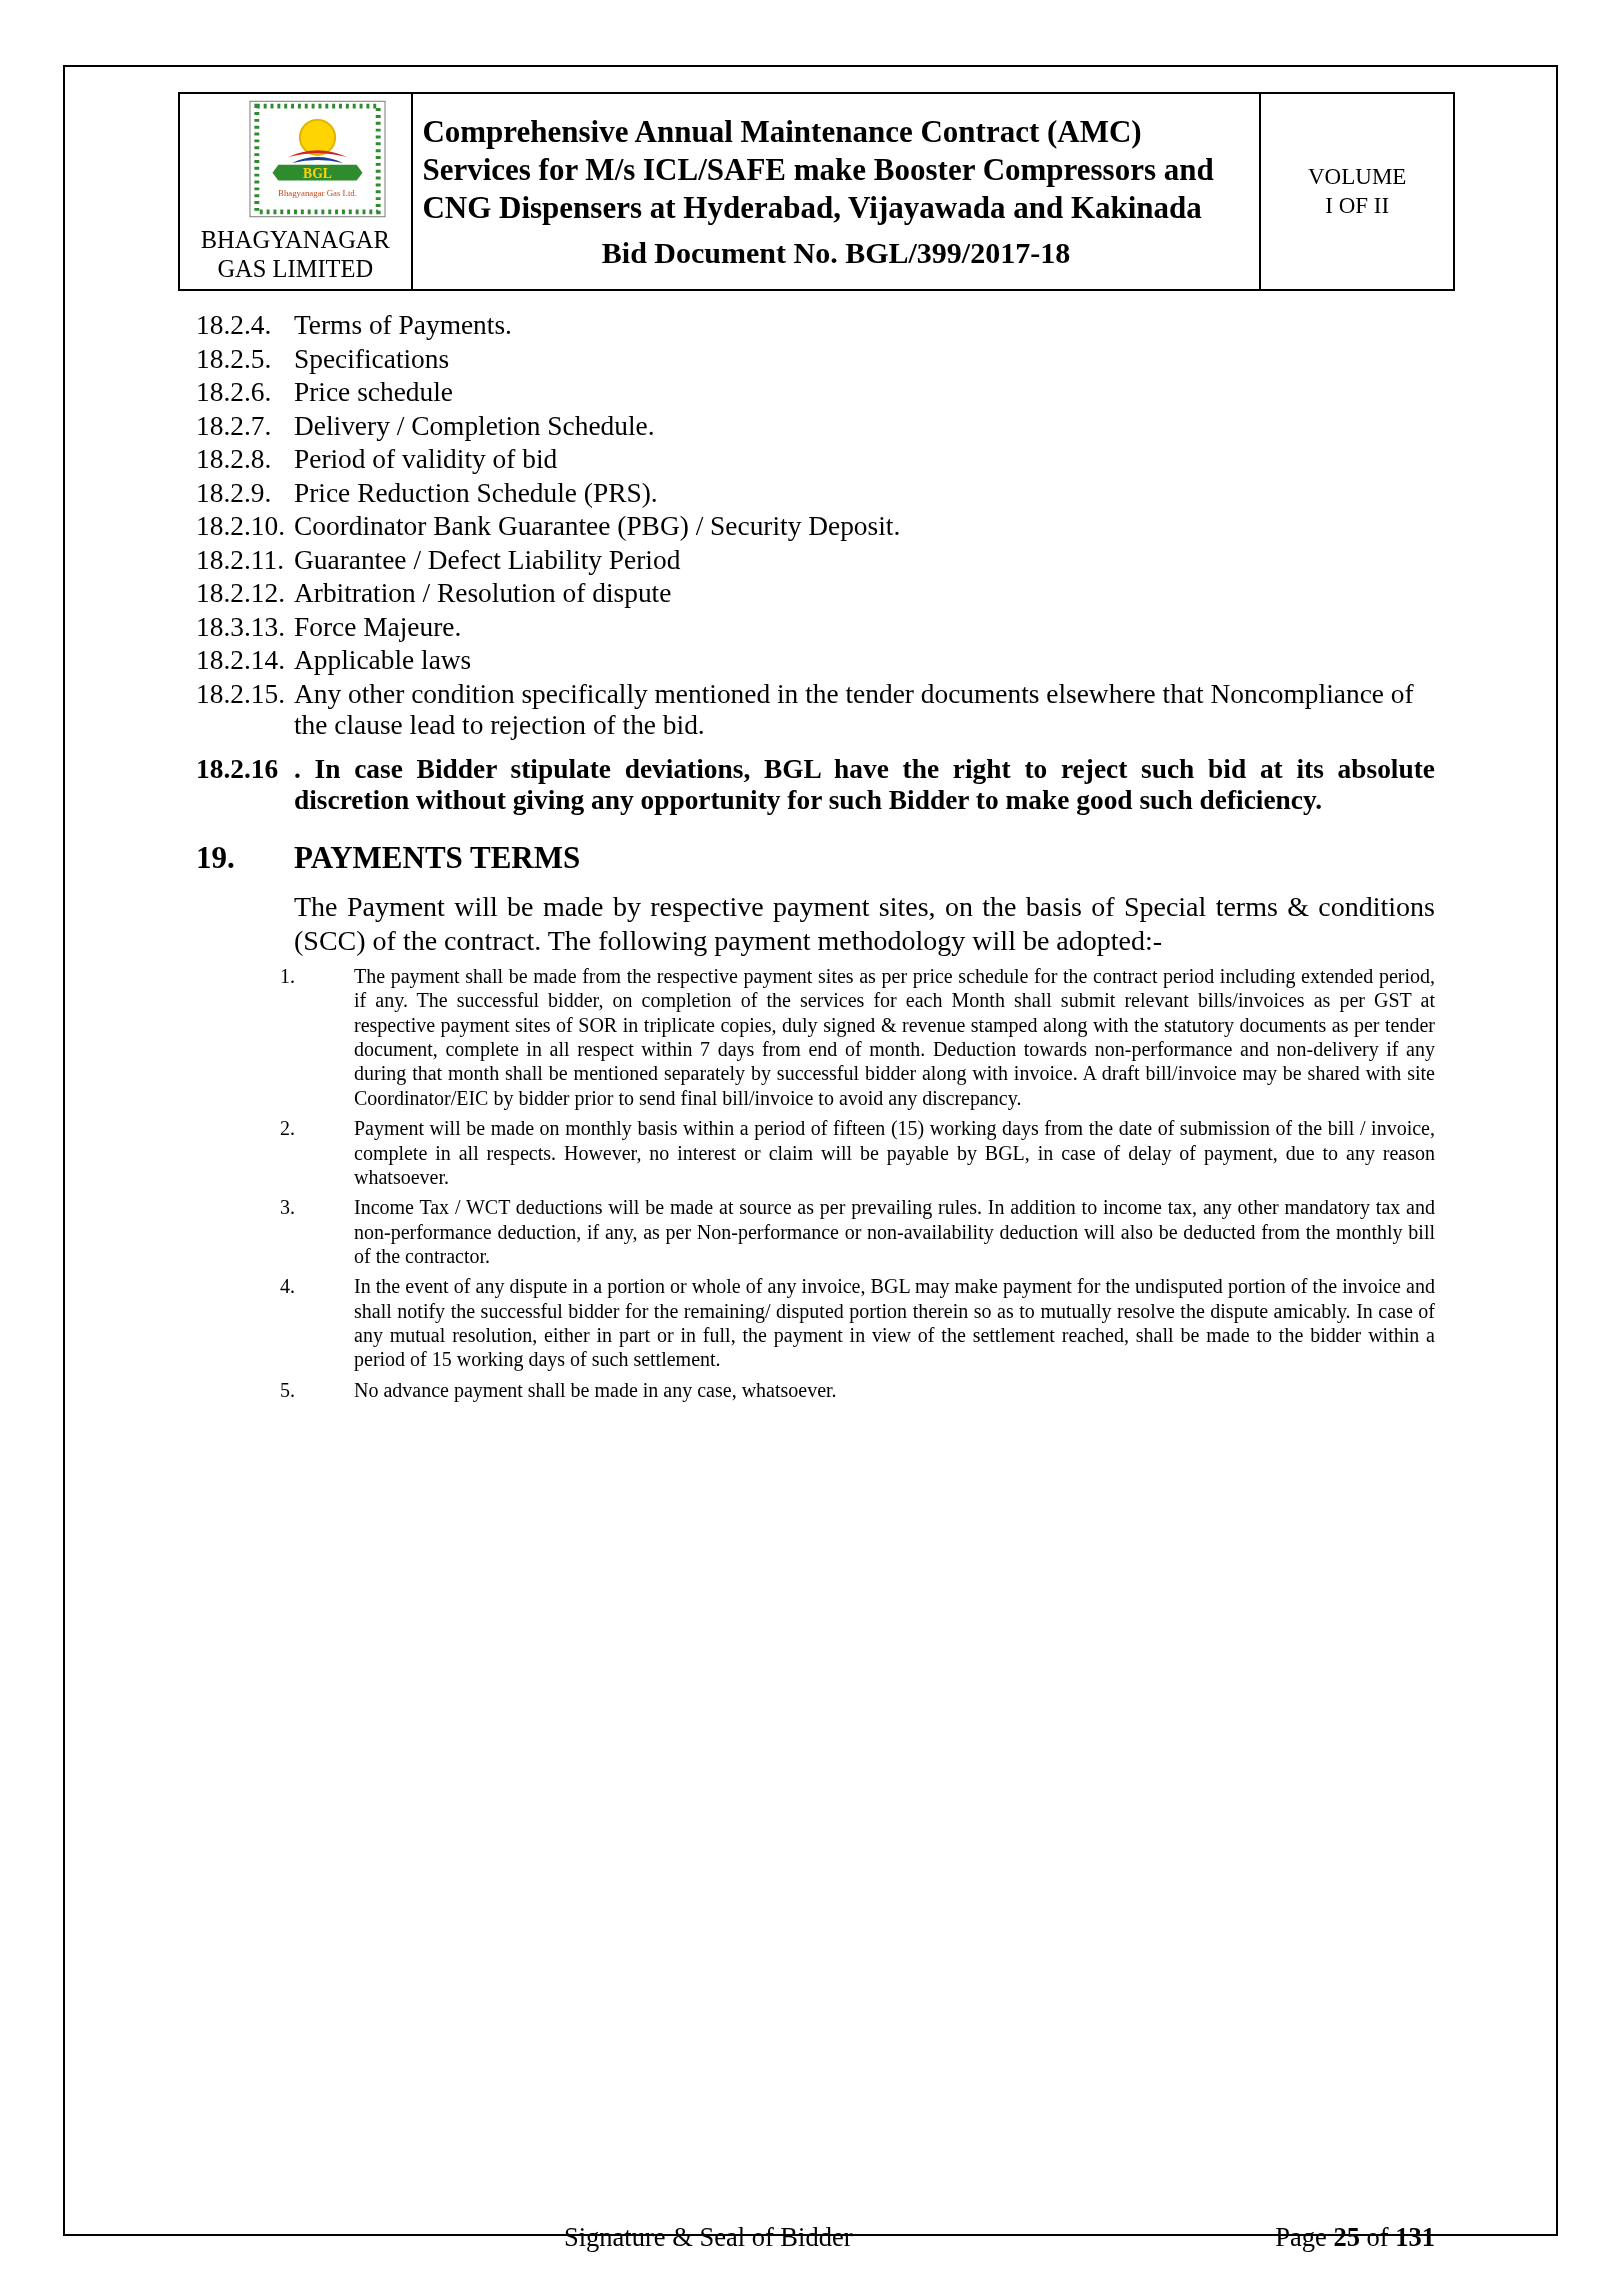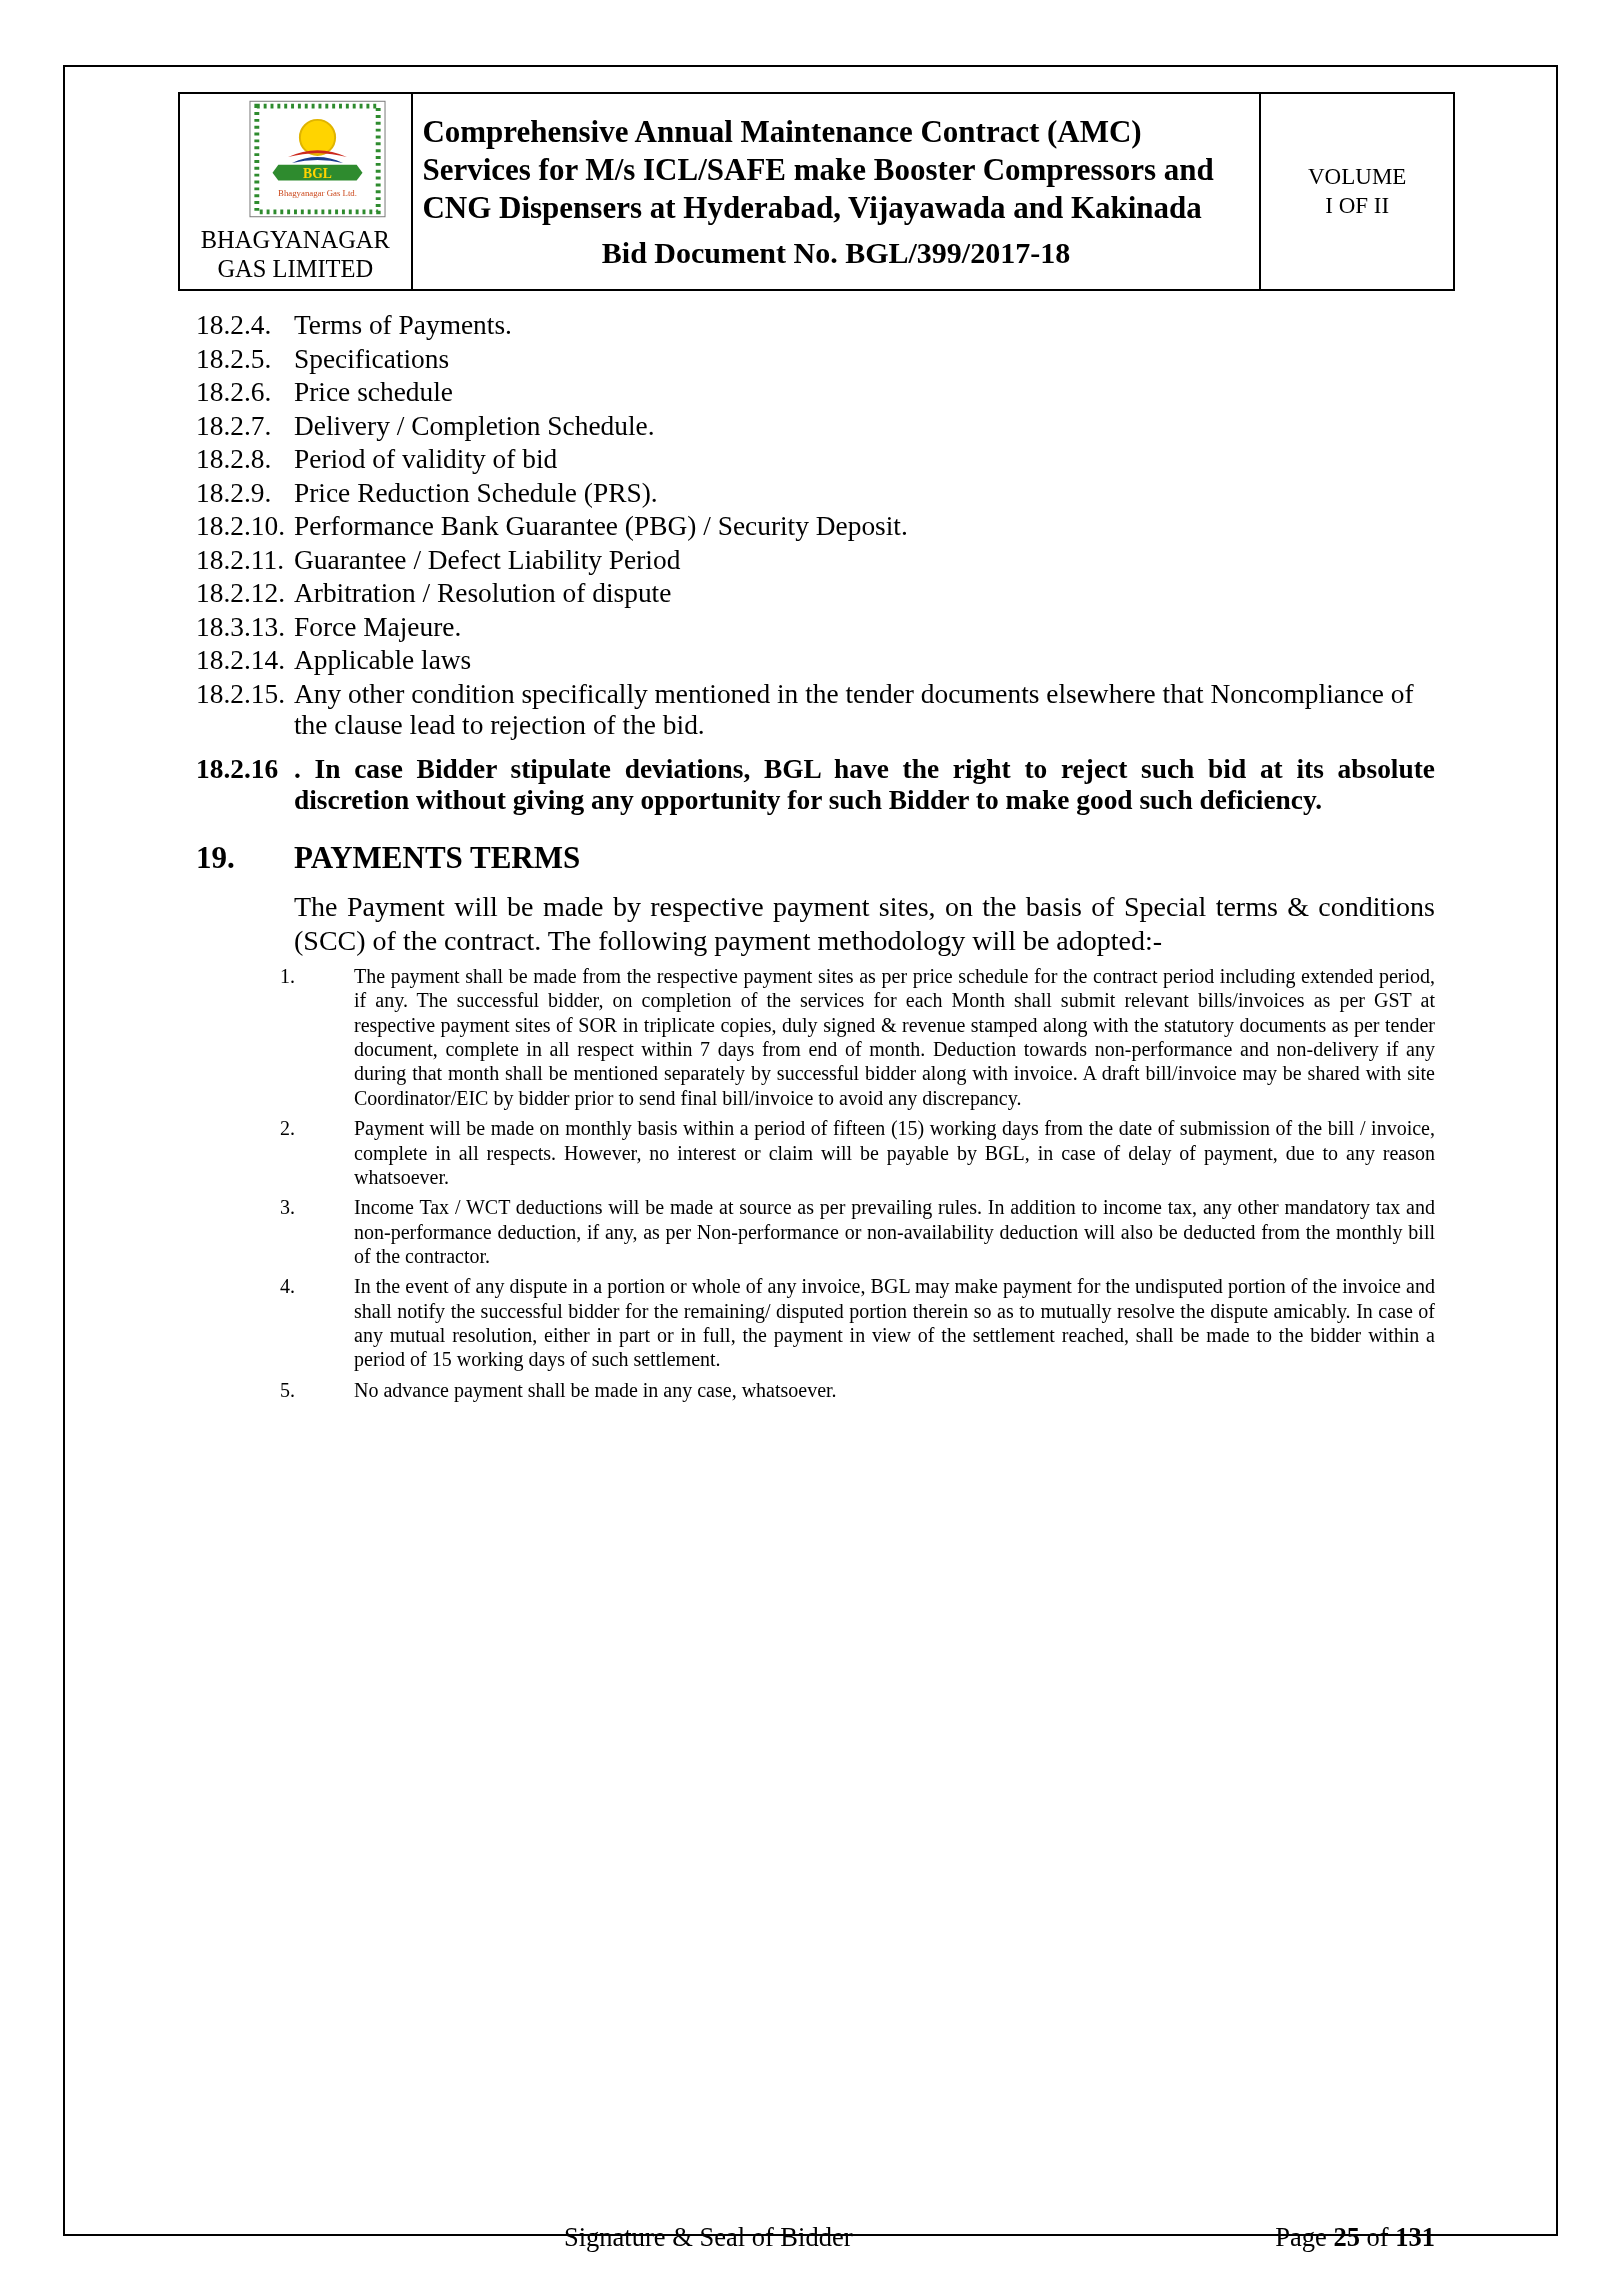--- a/index.html
+++ b/index.html
@@ -134,21 +134,21 @@
   </tbody>
     </table>
 
   <div class="body">
     <div class="li18"><span class="num">18.2.4.</span><span class="txt">Terms of Payments.</span></div>
     <div class="li18"><span class="num">18.2.5.</span><span class="txt">Specifications</span></div>
     <div class="li18"><span class="num">18.2.6.</span><span class="txt">Price schedule</span></div>
     <div class="li18"><span class="num">18.2.7.</span><span class="txt">Delivery / Completion Schedule.</span></div>
     <div class="li18"><span class="num">18.2.8.</span><span class="txt">Period of validity of bid</span></div>
     <div class="li18"><span class="num">18.2.9.</span><span class="txt">Price Reduction Schedule (PRS).</span></div>
-    <div class="li18"><span class="num">18.2.10.</span><span class="txt">Performance Bank Guarantee (PBG) / Security Deposit.</span></div>
+    <div class="li18"><span class="num">18.2.10.</span><span class="txt">Coordinator Bank Guarantee (PBG) / Security Deposit.</span></div>
     <div class="li18"><span class="num">18.2.11.</span><span class="txt">Guarantee / Defect Liability Period</span></div>
     <div class="li18"><span class="num">18.2.12.</span><span class="txt">Arbitration / Resolution of dispute</span></div>
     <div class="li18"><span class="num">18.3.13.</span><span class="txt">Force Majeure.</span></div>
     <div class="li18"><span class="num">18.2.14.</span><span class="txt">Applicable laws</span></div>
     <div class="li18"><span class="num">18.2.15.</span><span class="txt">Any other condition specifically mentioned in the tender documents elsewhere that Noncompliance of the clause lead to rejection of the bid.</span></div>
     <div class="li18 bold-item justify"><span class="num num2">18.2.16</span><span class="txt">. In case Bidder stipulate deviations, BGL have the right to reject such bid at its absolute discretion without giving any opportunity for such Bidder to make good such deficiency.</span></div>
 
     <div class="sec-heading"><span class="num">19.</span><span>PAYMENTS TERMS</span></div>
 
     <p class="intro">The Payment will be made by respective payment sites, on the basis of Special terms &amp; conditions (SCC) of the contract. The following payment methodology will be adopted:-</p>

